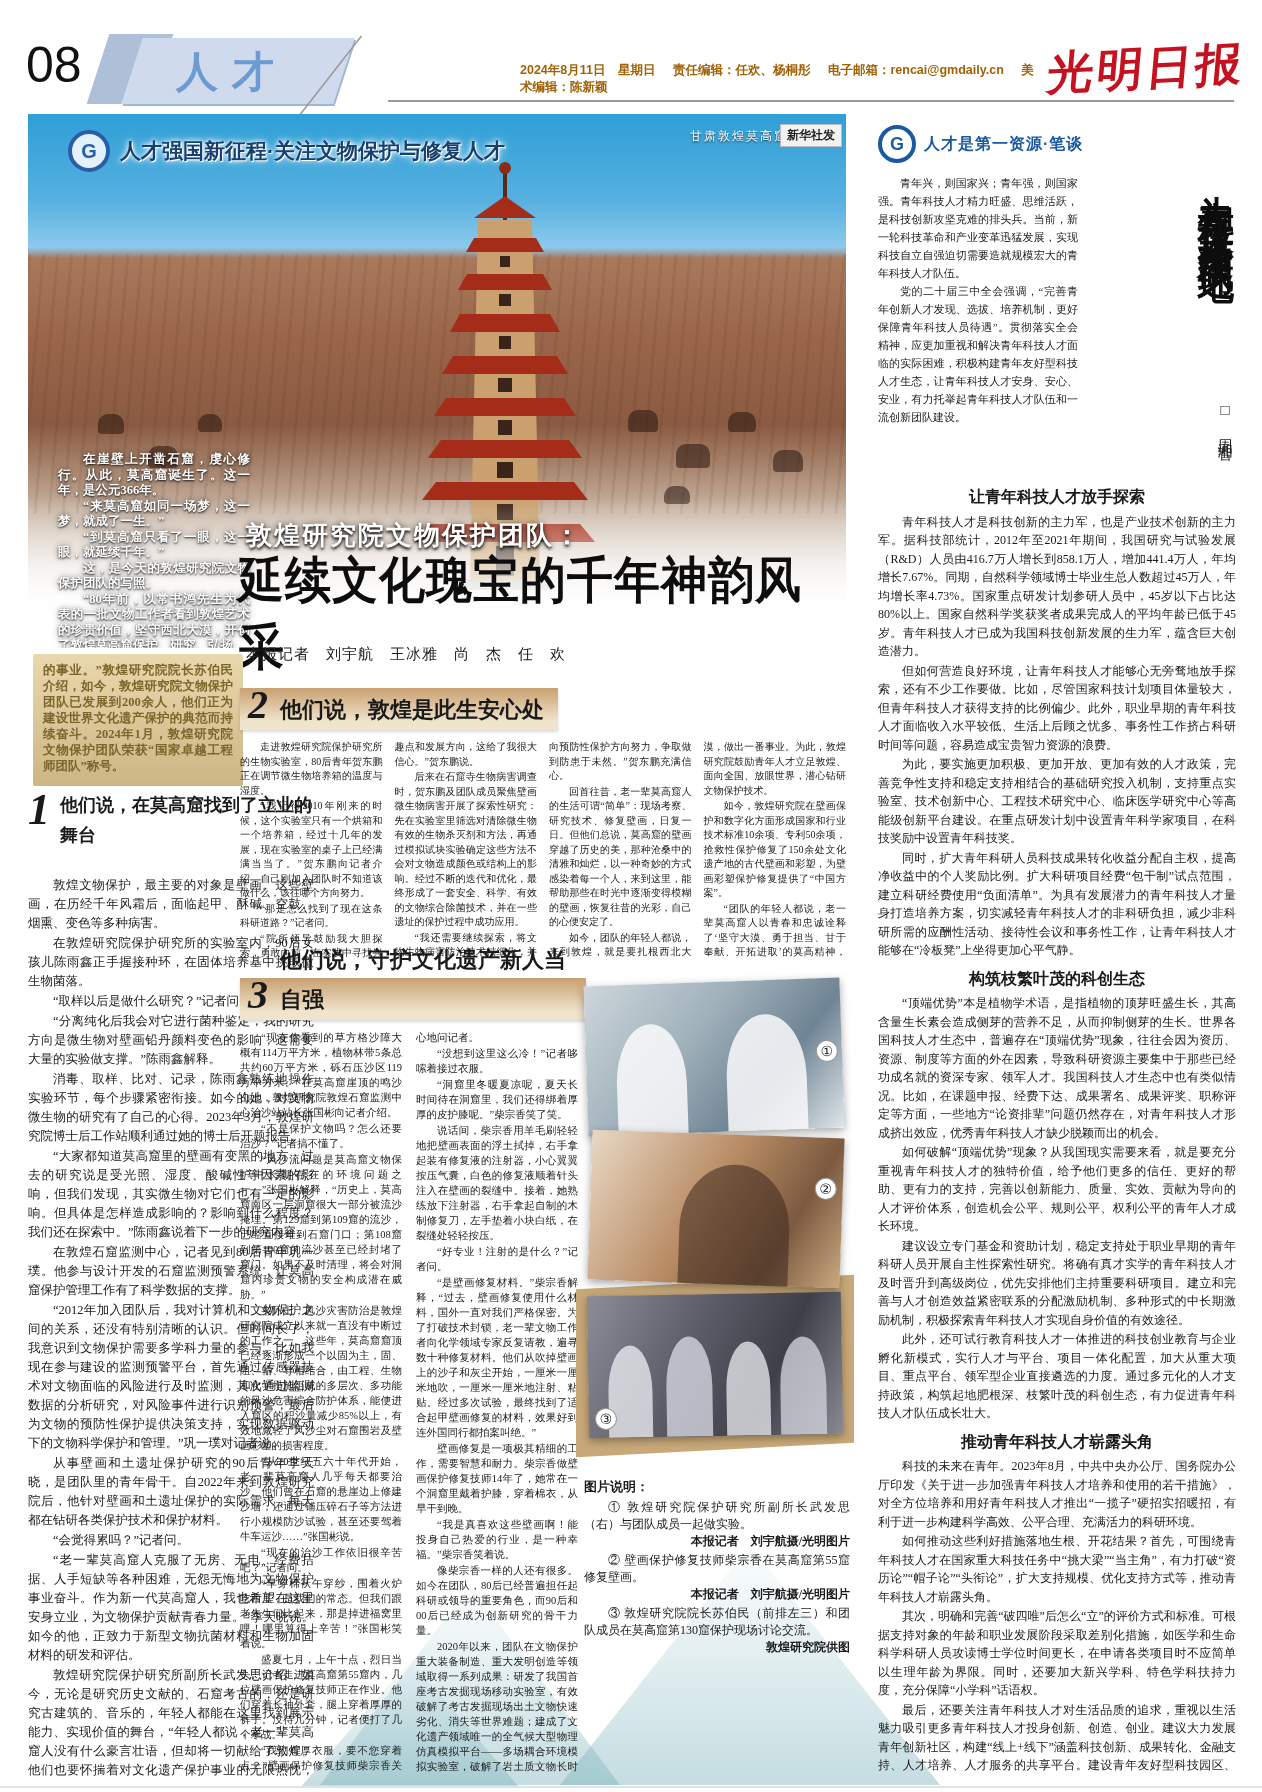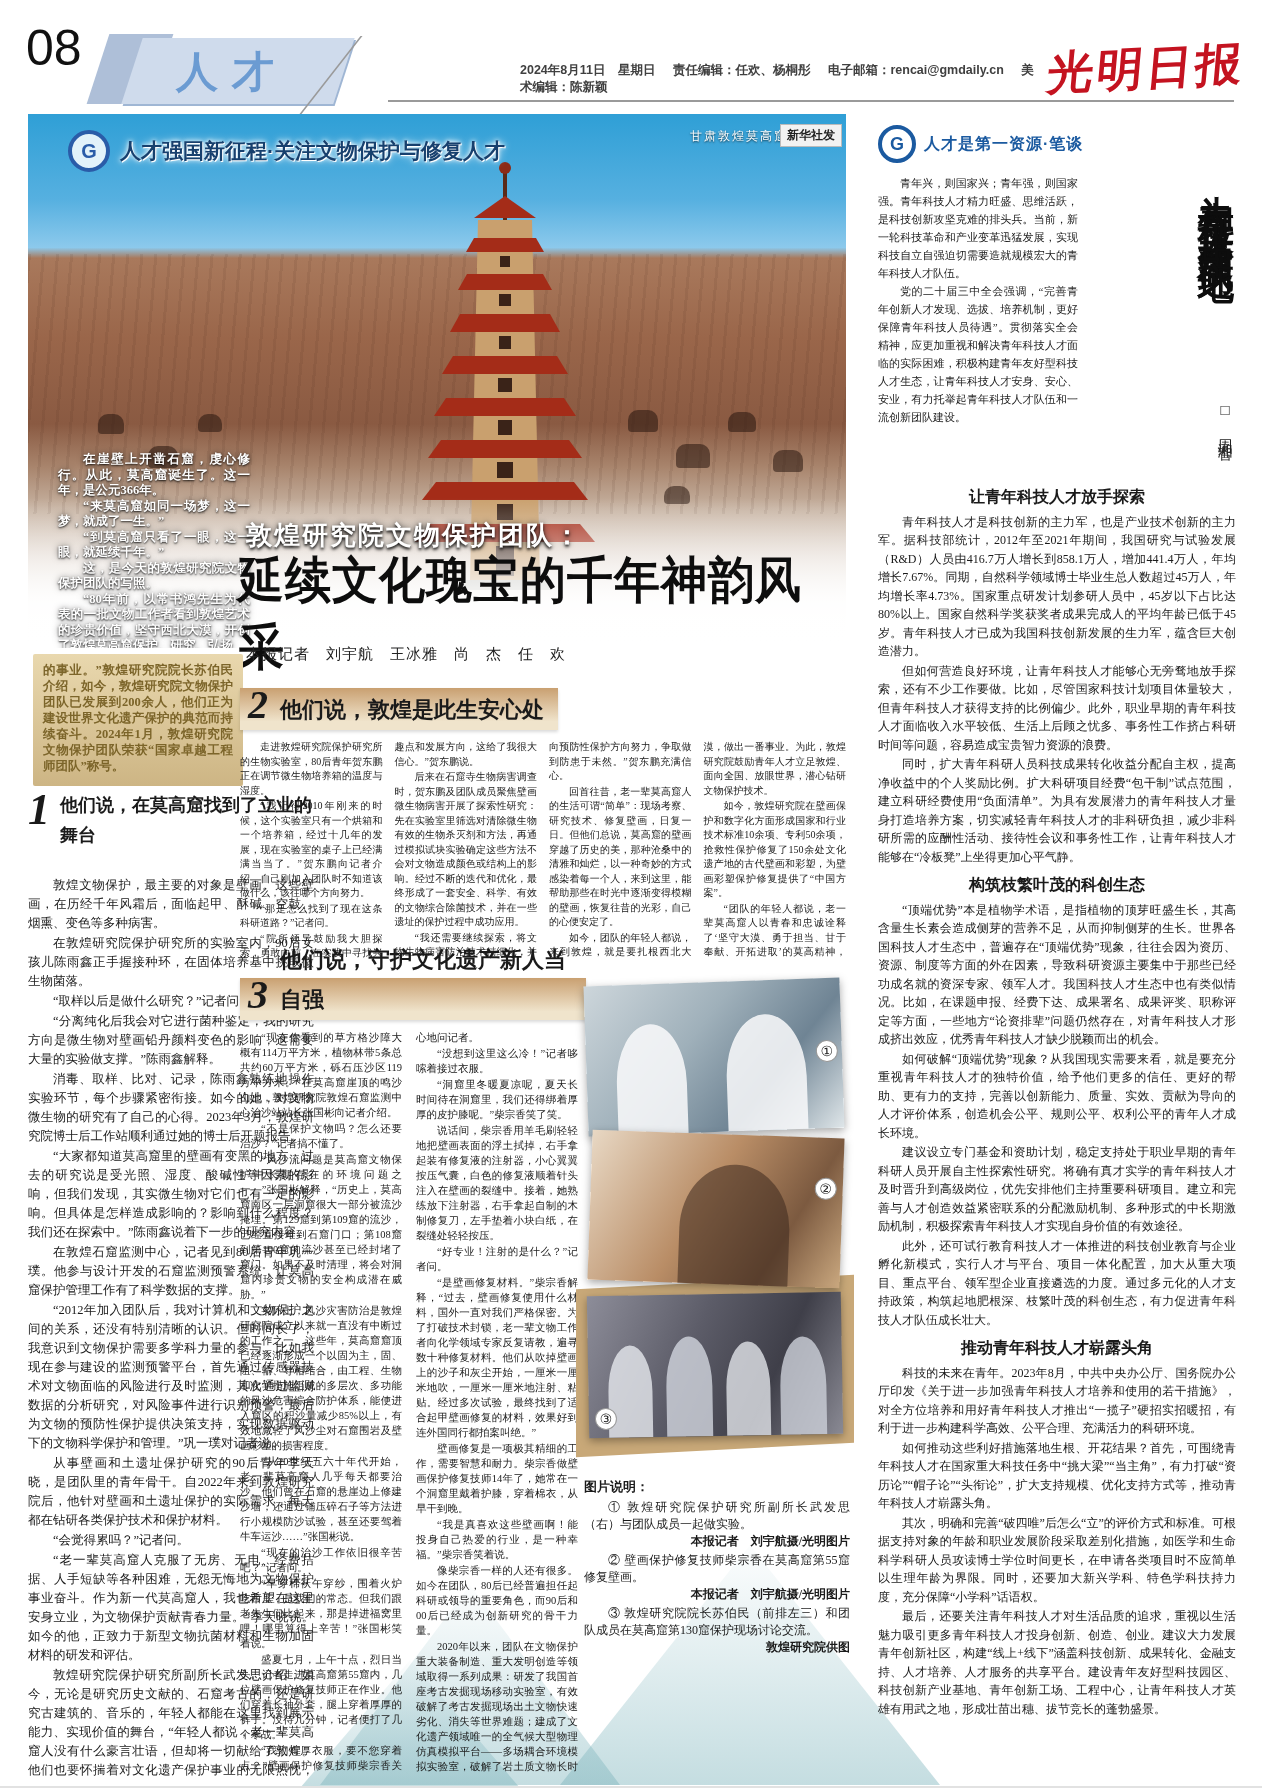--- a/index.html
+++ b/index.html
@@ -1,26 +1,26 @@
 <!DOCTYPE html>
 <html><head>
 <meta charset="utf-8">
 <style>
   html,body{margin:0;padding:0;background:#e9e9e9;}
   .page{position:relative;width:1262px;height:1792px;background:#ffffff;margin:0 auto;
         font-family:"Liberation Serif",serif;color:#1a1a1a;overflow:hidden;}
   .abs{position:absolute;}
   p{margin:0;}
   
-  .pagenum{left:26px;top:19px;font-family:"Liberation Sans",sans-serif;font-size:50px;font-weight:300;color:#111;}
+  .pagenum{left:26px;top:36px;font-family:"Liberation Sans",sans-serif;font-size:50px;font-weight:300;color:#111;}
   .hdr-sh1{left:98px;top:34px;width:64px;height:70px;background:#aebfd8;transform:skewX(-18deg);}
   .hdr-sh2{left:132px;top:38px;width:212px;height:66px;background:#cfdbec;transform:skewX(-18deg);box-shadow:2px 2px 0 #9fb6d4;}
   .secname{left:176px;top:44px;font-family:"Liberation Sans",sans-serif;font-size:42px;font-weight:bold;
            color:#6b9bd2;letter-spacing:14px;}
-  .dateline{left:520px;top:62px;width:520px;font-family:"Liberation Sans",sans-serif;font-size:12.5px;color:#404040;}
+  .dateline{left:520px;top:62px;width:520px;font-family:"Liberation Sans",sans-serif;font-size:12.5px;color:#a16207;}
   .dateline span{margin-right:14px;font-weight:bold;}
   .masthead{left:1048px;top:38px;font-size:46px;font-weight:900;color:#c41320;
             transform:skewX(-8deg) rotate(-3deg);letter-spacing:3px;}
   .hdr-rule{left:388px;top:100px;width:846px;height:2px;background:#9a9a9a;}
   .hdr-diag{left:330px;top:36px;width:2px;height:78px;background:#9a9a9a;transform:skewX(-38deg);}
   
   .hero{left:28px;top:114px;width:818px;height:534px;overflow:hidden;
         background:linear-gradient(180deg,#2f9fd6 0%,#56b0e0 16%,#8cc9ec 25%,
         #a9795c 27%,#9a664a 42%,#8a5a42 58%,#a8846c 66%,#c7b3a2 74%,#e2d8cf 83%,#f7f4f1 92%,#ffffff 100%);}
   .hero-tex{left:0;top:140px;width:818px;height:260px;opacity:.25;
@@ -314,20 +314,21 @@
       <div class="rtitle">
         <div class="rt-line">为青年科技人才</div>
         <div class="rt-line">搭建用武之地</div>
         <div class="rt-author">□ 周湘智</div>
       </div>
     </div>
     <div class="rbody">
       <h3 class="rsub">让青年科技人才放手探索</h3>
       <p>青年科技人才是科技创新的主力军，也是产业技术创新的主力军。据科技部统计，2012年至2021年期间，我国研究与试验发展（R&amp;D）人员由416.7万人增长到858.1万人，增加441.4万人，年均增长7.67%。同期，自然科学领域博士毕业生总人数超过45万人，年均增长率4.73%。国家重点研发计划参研人员中，45岁以下占比达80%以上。国家自然科学奖获奖者成果完成人的平均年龄已低于45岁。青年科技人才已成为我国科技创新发展的生力军，蕴含巨大创造潜力。</p>
       <p>但如何营造良好环境，让青年科技人才能够心无旁骛地放手探索，还有不少工作要做。比如，尽管国家科技计划项目体量较大，但青年科技人才获得支持的比例偏少。此外，职业早期的青年科技人才面临收入水平较低、生活上后顾之忧多、事务性工作挤占科研时间等问题，容易造成宝贵智力资源的浪费。</p>
+      <p>为此，要实施更加积极、更加开放、更加有效的人才政策，完善竞争性支持和稳定支持相结合的基础研究投入机制，支持重点实验室、技术创新中心、工程技术研究中心、临床医学研究中心等高能级创新平台建设。在重点研发计划中设置青年科学家项目，在科技奖励中设置青年科技奖。</p>
       <p>同时，扩大青年科研人员科技成果转化收益分配自主权，提高净收益中的个人奖励比例。扩大科研项目经费“包干制”试点范围，建立科研经费使用“负面清单”。为具有发展潜力的青年科技人才量身打造培养方案，切实减轻青年科技人才的非科研负担，减少非科研所需的应酬性活动、接待性会议和事务性工作，让青年科技人才能够在“冷板凳”上坐得更加心平气静。</p>
       <h3 class="rsub">构筑枝繁叶茂的科创生态</h3>
       <p>“顶端优势”本是植物学术语，是指植物的顶芽旺盛生长，其高含量生长素会造成侧芽的营养不足，从而抑制侧芽的生长。世界各国科技人才生态中，普遍存在“顶端优势”现象，往往会因为资历、资源、制度等方面的外在因素，导致科研资源主要集中于那些已经功成名就的资深专家、领军人才。我国科技人才生态中也有类似情况。比如，在课题申报、经费下达、成果署名、成果评奖、职称评定等方面，一些地方“论资排辈”问题仍然存在，对青年科技人才形成挤出效应，优秀青年科技人才缺少脱颖而出的机会。</p>
       <p>如何破解“顶端优势”现象？从我国现实需要来看，就是要充分重视青年科技人才的独特价值，给予他们更多的信任、更好的帮助、更有力的支持，完善以创新能力、质量、实效、贡献为导向的人才评价体系，创造机会公平、规则公平、权利公平的青年人才成长环境。</p>
       <p>建议设立专门基金和资助计划，稳定支持处于职业早期的青年科研人员开展自主性探索性研究。将确有真才实学的青年科技人才及时晋升到高级岗位，优先安排他们主持重要科研项目。建立和完善与人才创造效益紧密联系的分配激励机制、多种形式的中长期激励机制，积极探索青年科技人才实现自身价值的有效途径。</p>
       <p>此外，还可试行教育科技人才一体推进的科技创业教育与企业孵化新模式，实行人才与平台、项目一体化配置，加大从重大项目、重点平台、领军型企业直接遴选的力度。通过多元化的人才支持政策，构筑起地肥根深、枝繁叶茂的科创生态，有力促进青年科技人才队伍成长壮大。</p>
       <h3 class="rsub">推动青年科技人才崭露头角</h3>
       <p>科技的未来在青年。2023年8月，中共中央办公厅、国务院办公厅印发《关于进一步加强青年科技人才培养和使用的若干措施》，对全方位培养和用好青年科技人才推出“一揽子”硬招实招暖招，有利于进一步构建科学高效、公平合理、充满活力的科研环境。</p>
       <p>如何推动这些利好措施落地生根、开花结果？首先，可围绕青年科技人才在国家重大科技任务中“挑大梁”“当主角”，有力打破“资历论”“帽子论”“头衔论”，扩大支持规模、优化支持方式等，推动青年科技人才崭露头角。</p>
       <p>其次，明确和完善“破四唯”后怎么“立”的评价方式和标准。可根据支持对象的年龄和职业发展阶段采取差别化措施，如医学和生命科学科研人员攻读博士学位时间更长，在申请各类项目时不应简单以生理年龄为界限。同时，还要加大新兴学科、特色学科扶持力度，充分保障“小学科”话语权。</p>

